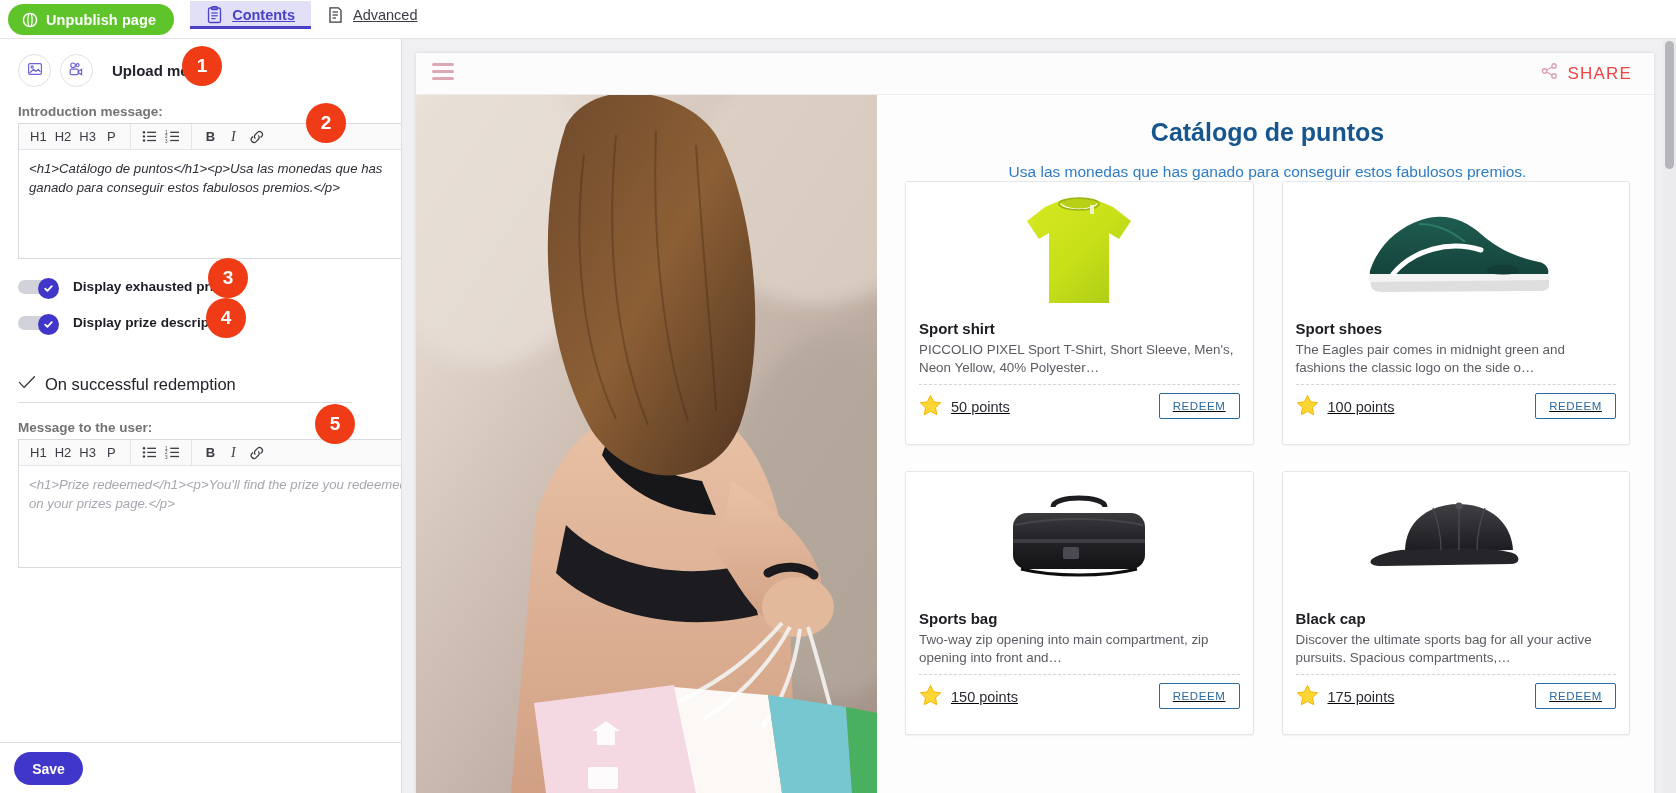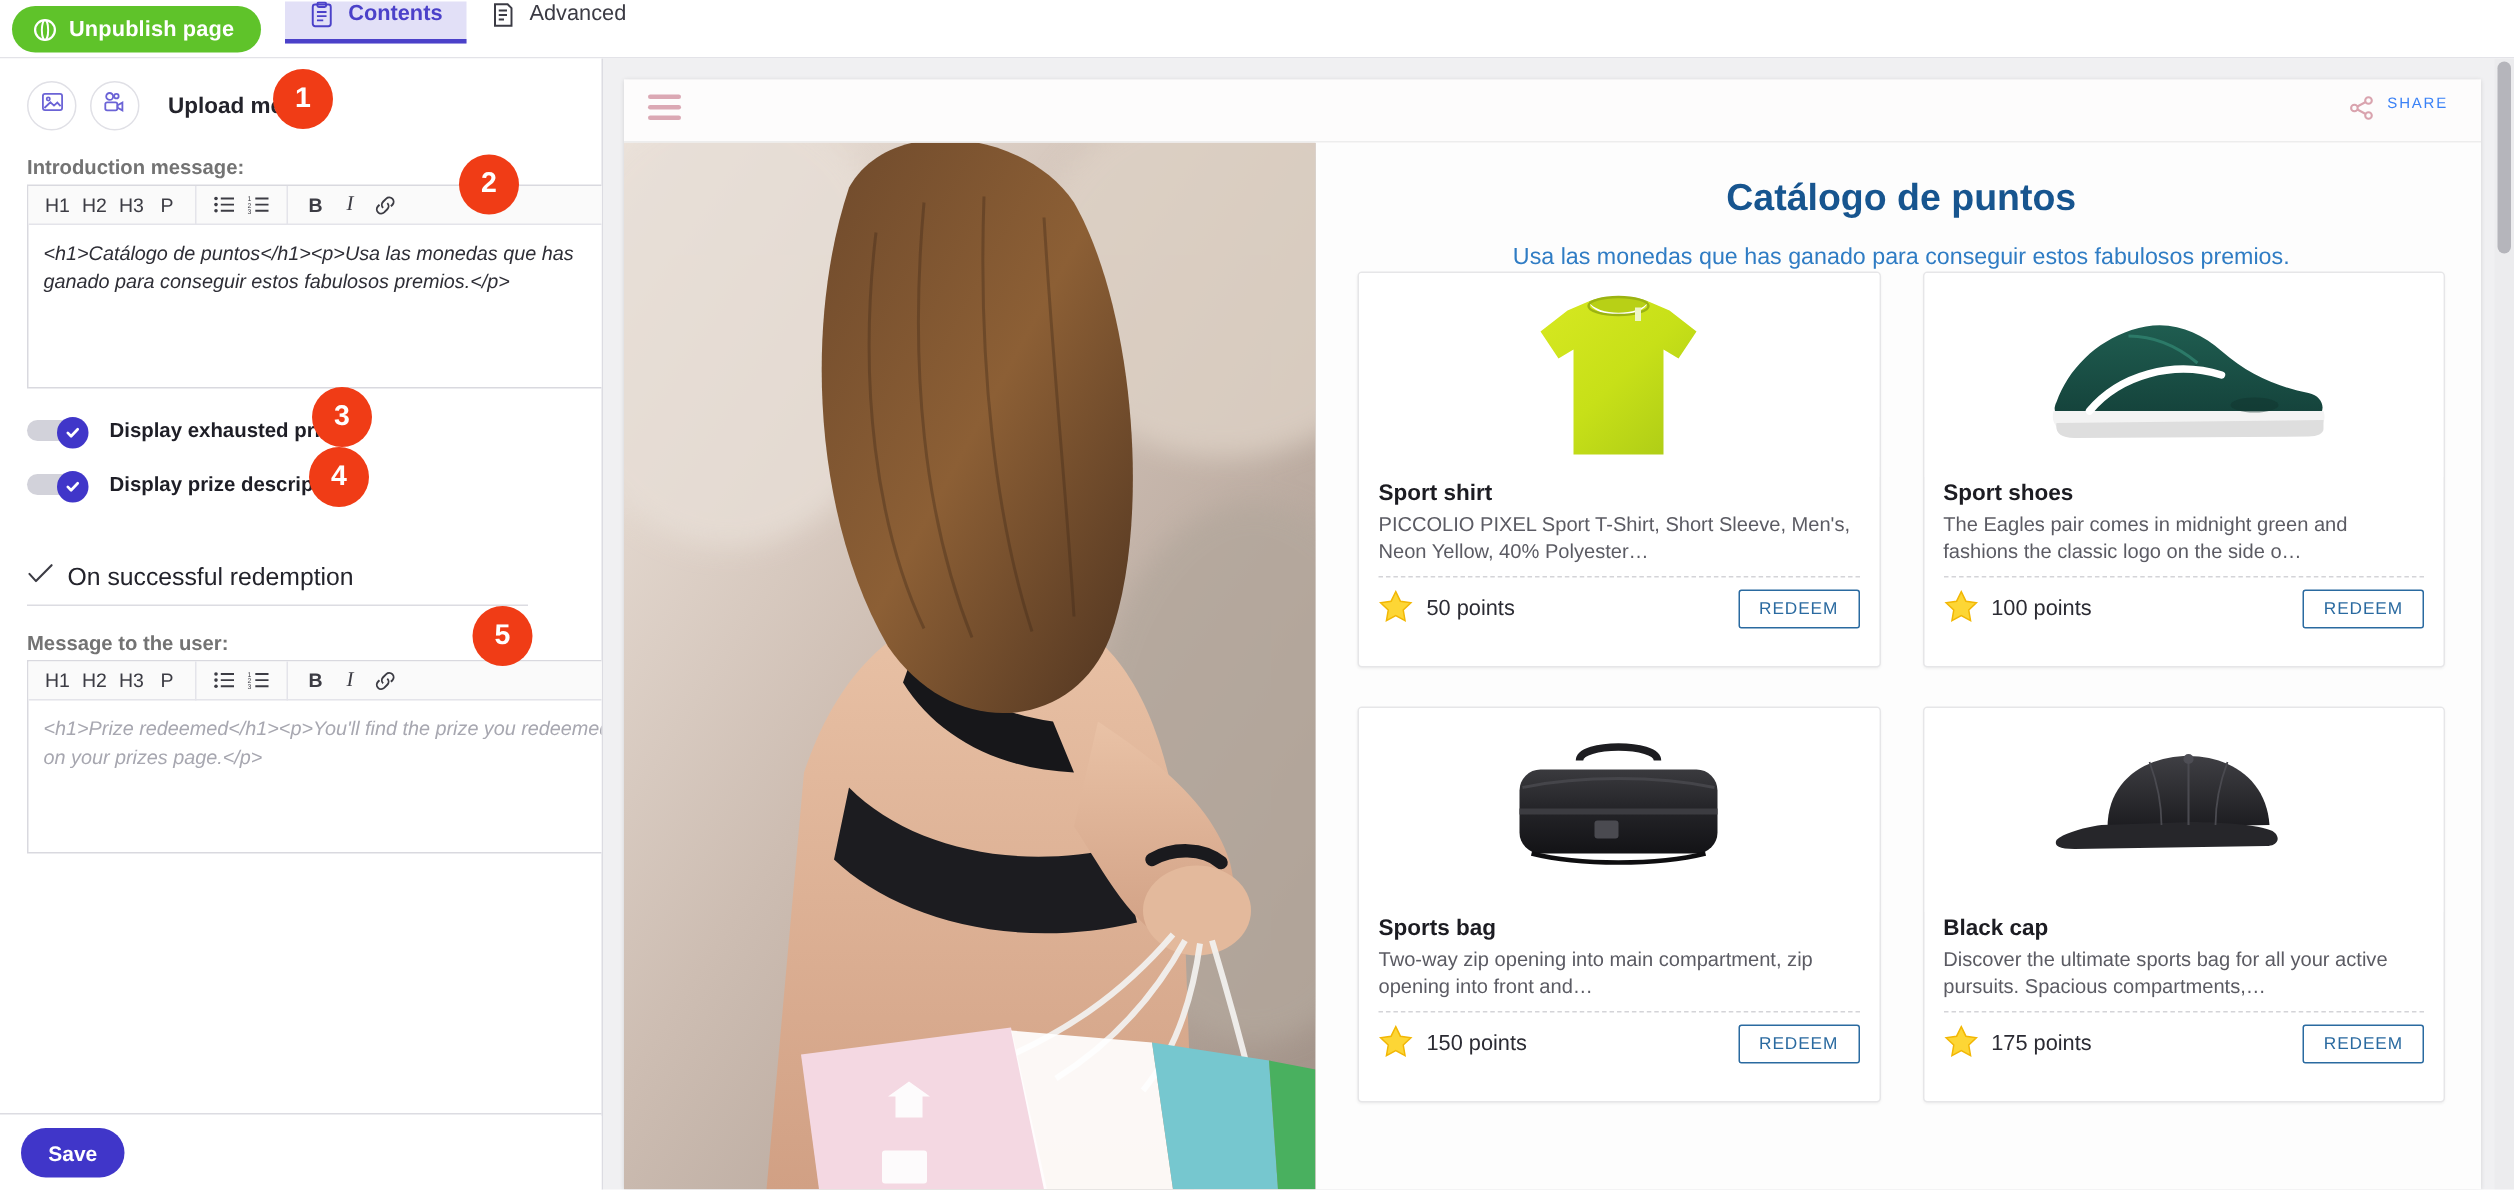--- a/index.html
+++ b/index.html
@@ -28,27 +28,28 @@
     border: none; border-radius: 16px;
     display: flex; align-items: center; gap: 8px;
     padding: 0 18px 0 14px;
     font-size: 14.5px; font-weight: bold;
     cursor: pointer;
     letter-spacing: .1px;
   }
   .unpublish-ico { width: 16px; height: 16px; display:block; }
   .tab {
     height: 28px;
-    display: flex; gap: 9px;
+    display: flex; align-items: center; gap: 9px;
     padding: 0 16px;
     font-size: 14.5px;
     color: #3b3b44;
     cursor: pointer;
     position: relative;
     margin-top: 1px;
+    text-decoration: underline;
   }
   .tab.active {
     background: #e2e0f7;
     color: #4b41c9;
     font-weight: bold;
   }
   .tab.active::after {
     content: "";
     position: absolute; left: 0; right: 0; bottom: 0;
     height: 3px; background: #4b41c9;
@@ -215,22 +216,22 @@
     display: flex; align-items: center; justify-content: space-between;
     padding: 0 22px 0 16px;
     z-index: 5;
   }
   .hamburger { width: 22px; cursor: pointer; }
   .hamburger span {
     display:block; height: 3px; border-radius: 2px;
     background: #dba8b4; margin-bottom: 4px;
   }
   .share {
-    display: flex; align-items: flex-start; gap: 9px;
-    color: #3b82f6; font-size: 10px; letter-spacing: 1.2px;
+    display: flex; align-items: center; gap: 9px;
+    color: #ef4444; font-size: 17px; letter-spacing: 1.2px;
     cursor: pointer;
   }
   .prev-body { position: relative; height: 698px; display: flex; }
   .hero {
     width: 461px; height: 698px;
     position: relative; overflow: hidden;
     background: #b9aea6;
   }
   .catalog {
     flex: 1; height: 698px;
@@ -279,20 +280,21 @@
     padding: 4px 13px 0 13px;
     height: 38px; overflow: hidden;
   }
   .card-sep {
     margin: 9px 13px 0 13px;
     border-top: 1px dashed #d4d4d8;
   }
   .card-foot {
     display: flex; align-items: flex-end; justify-content: space-between;
     padding: 8px 13px 0 13px;
+    text-decoration: underline;
   }
   .pts { display: flex; align-items: center; gap: 9px; font-size: 14.5px; color: #2b2b33; }
   .redeem {
     border: 1px solid #2a6aa0;
     color: #2a6aa0;
     background: #fff;
     font-size: 11.5px; letter-spacing: .6px;
     padding: 6px 13px;
     border-radius: 2px;
     cursor: pointer;

